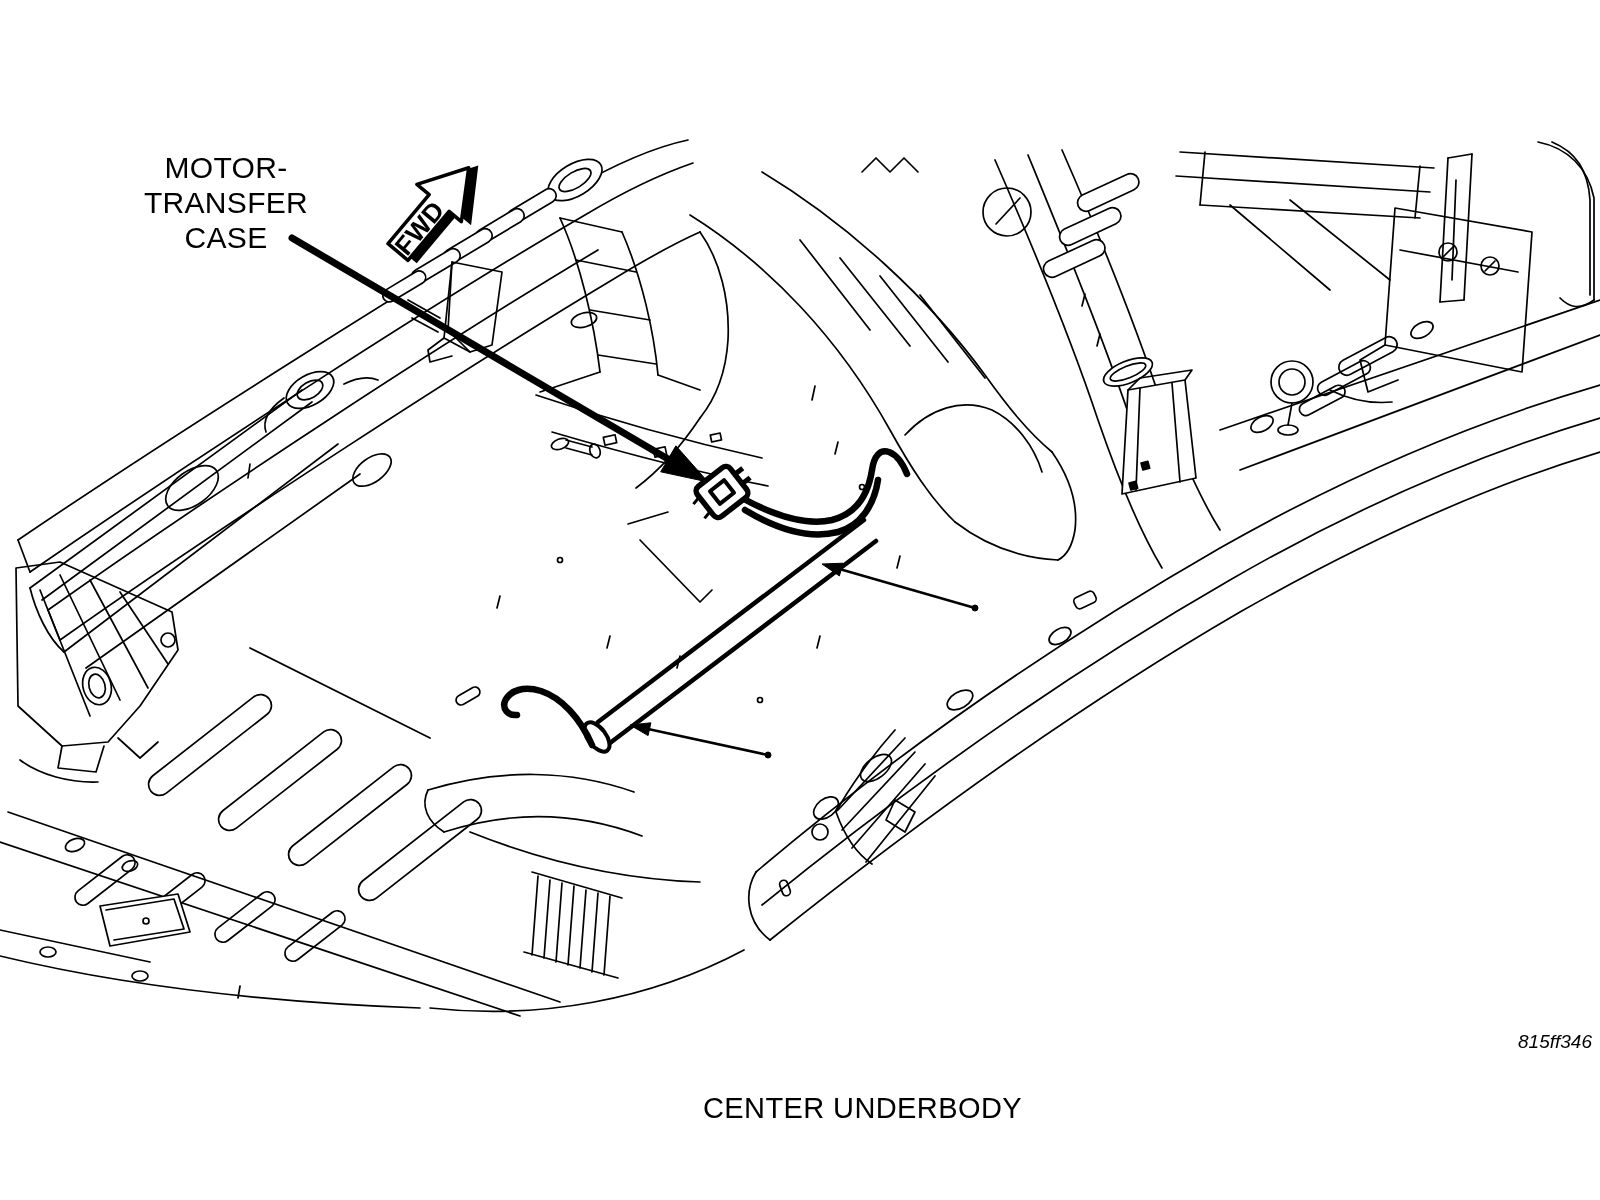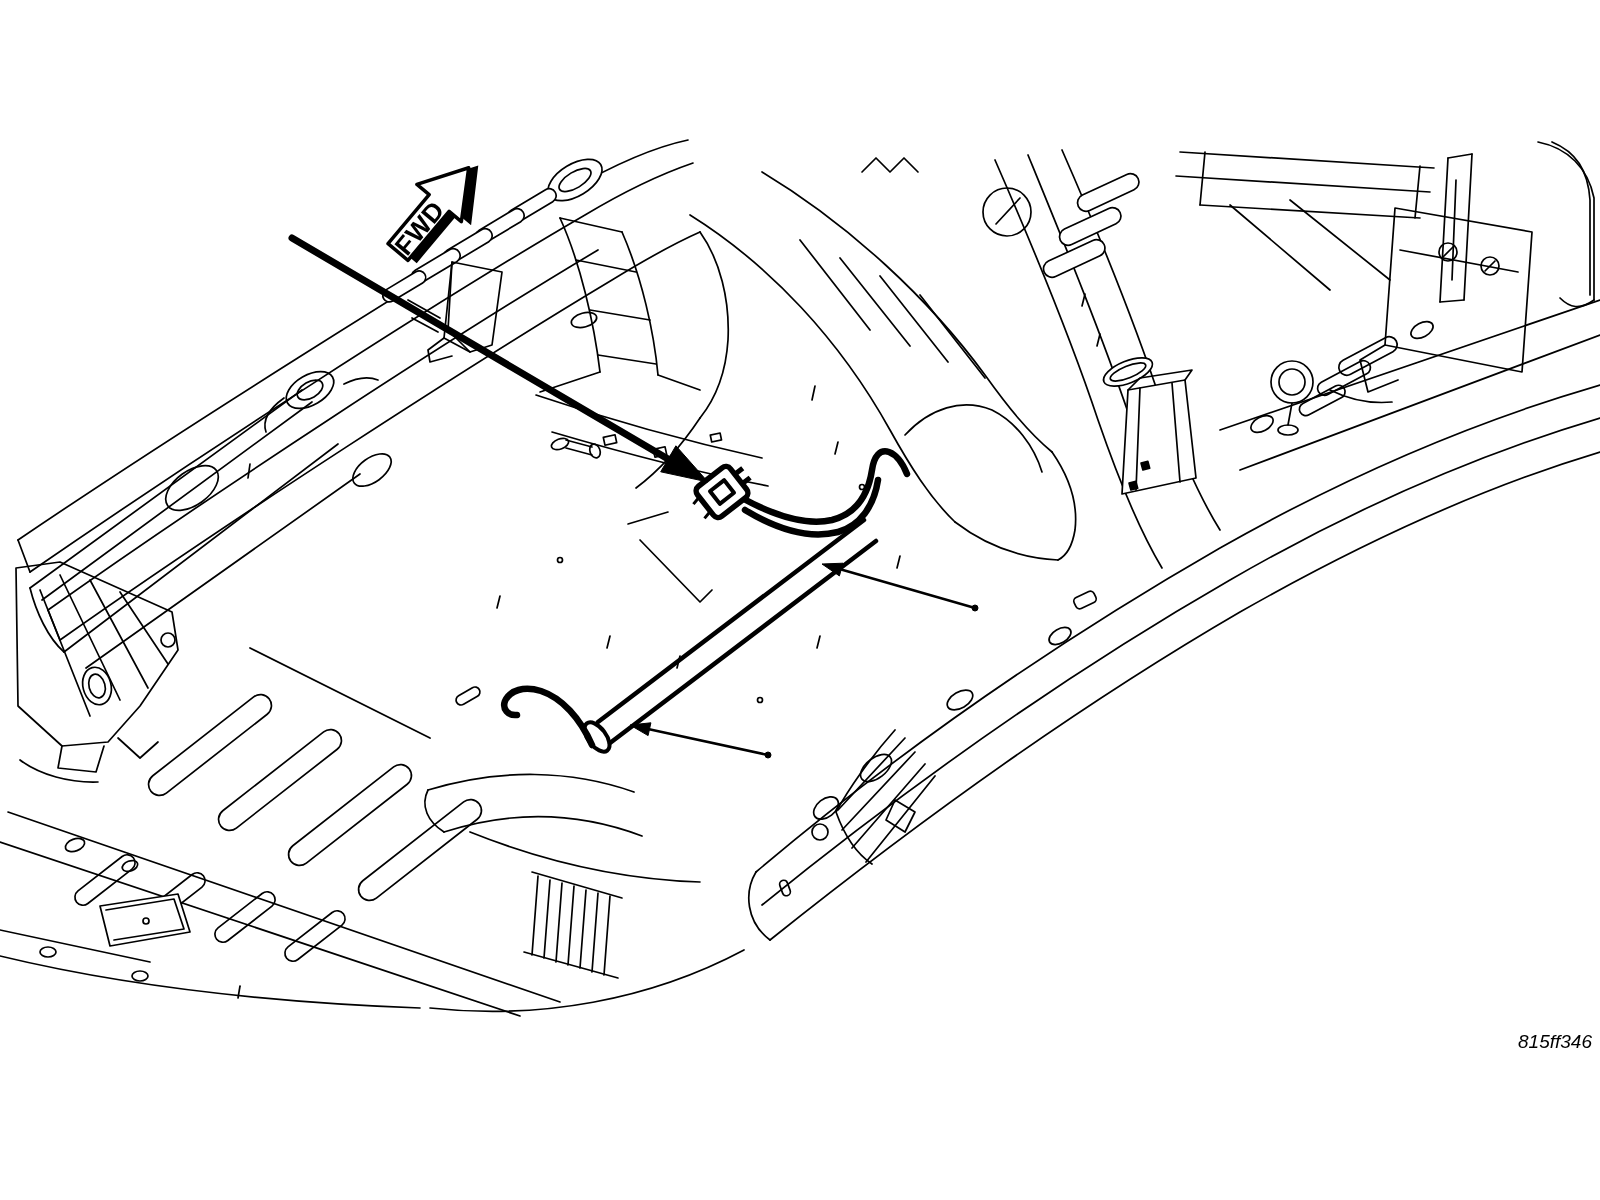--- a/index.html
+++ b/index.html
@@ -261,17 +261,23 @@
       <circle cx="768" cy="755" r="3"></circle>
     </g>
 
     <g transform="translate(398,252) rotate(-50)">
       <polygon points="5,-7 69,-7 69,-23 115,6 69,36 69,20 5,20" fill="#000" stroke="#000" stroke-width="3"></polygon>
       <polygon points="0,-13 64,-13 64,-29 110,0 64,29 64,13 0,13" fill="#fff" stroke="#000" stroke-width="3.5" stroke-linejoin="round"></polygon>
       <text class="fwd" x="2" y="10">FWD</text>
     </g>
   </svg>
 
-
+  <div class="callout">
+    <span>MOTOR-</span>
+    <span>TRANSFER</span>
+    <span>CASE</span>
+  </div>
+
+  <div class="caption">CENTER UNDERBODY</div>
 
   <div class="figcode">815ff346</div>
 
 </div>
 
 </body></html>

